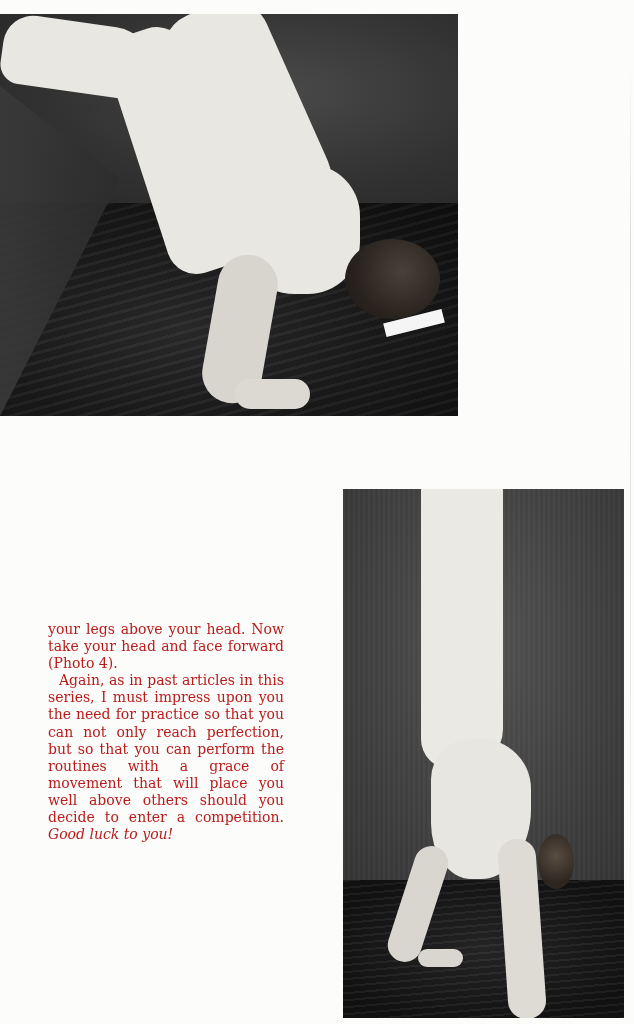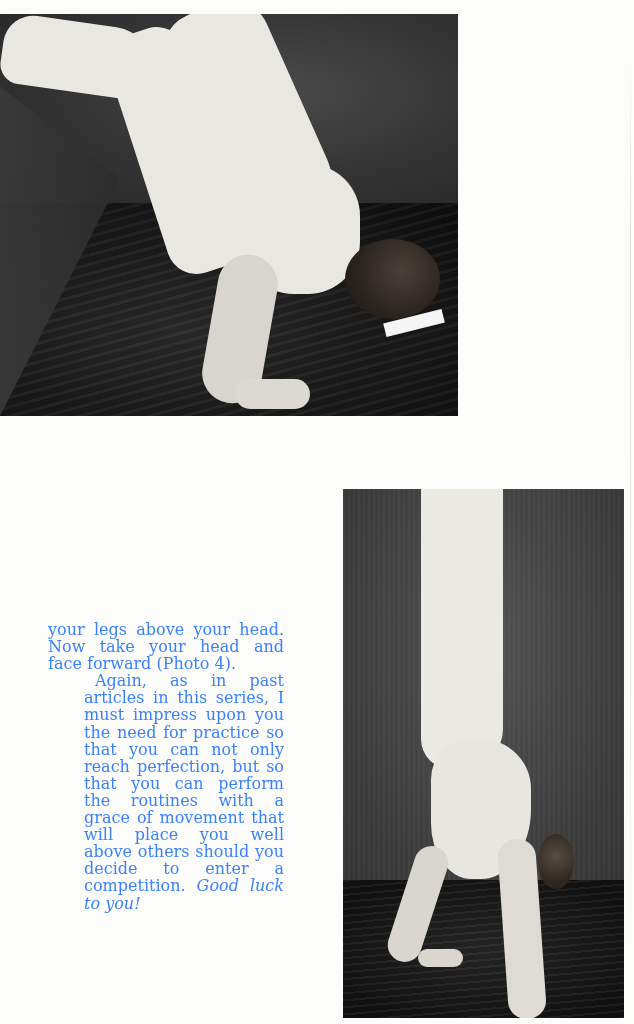--- a/index.html
+++ b/index.html
@@ -105,25 +105,25 @@
       left: 160px; top: 350px; width: 38px; height: 180px; border-radius: 18px;
       background: #dedbd5; transform: rotate(-4deg);
     }
     .photo-bottom .head {
       left: 195px; top: 345px; width: 36px; height: 55px; border-radius: 50%;
       background: radial-gradient(circle at 50% 40%, #5a4d42 0%, #2d2620 70%);
     }
     
     .article-text {
       position: absolute; left: 48px; top: 621px; width: 236px;
-      font-size: 16px; line-height: 17.1px; color: #3b82f6;
+      font-size: 14px; line-height: 17.1px; color: #b91c1c;
       text-align: justify;
     }
     .article-text p { margin: 0; }
-    .article-text .para2 { text-indent: 11px; margin-left: 36px; }
+    .article-text .para2 { text-indent: 11px; }
     .article-text .italic { font-style: italic; }
   </style>
 </head>
 <body>
 
 <div class="page-edge"></div>
 
 <div class="photo-top">
   <div class="backdrop"></div>
   <div class="mat"></div>

